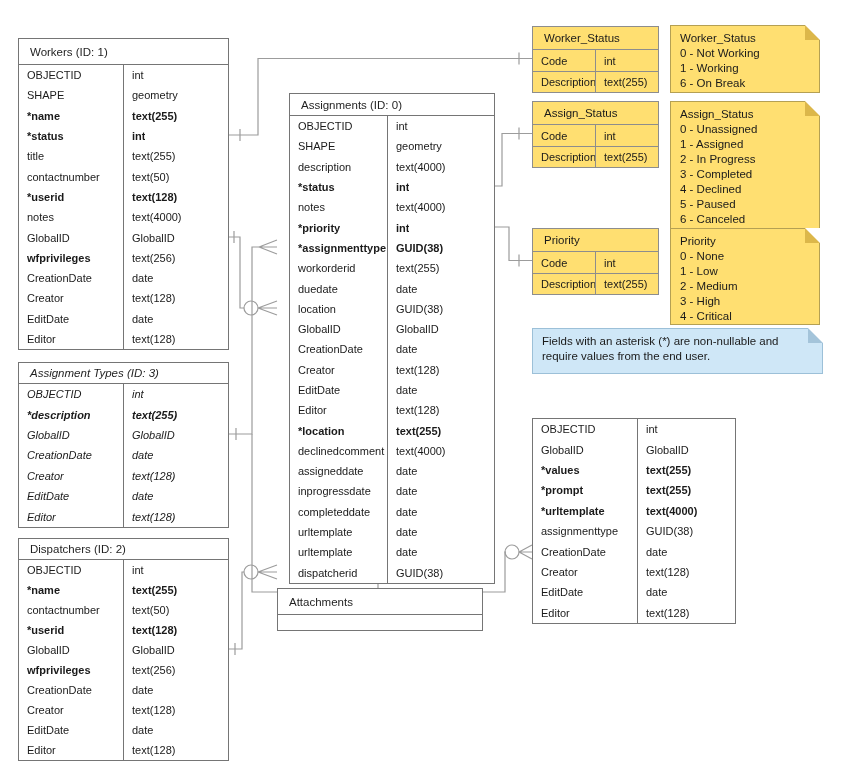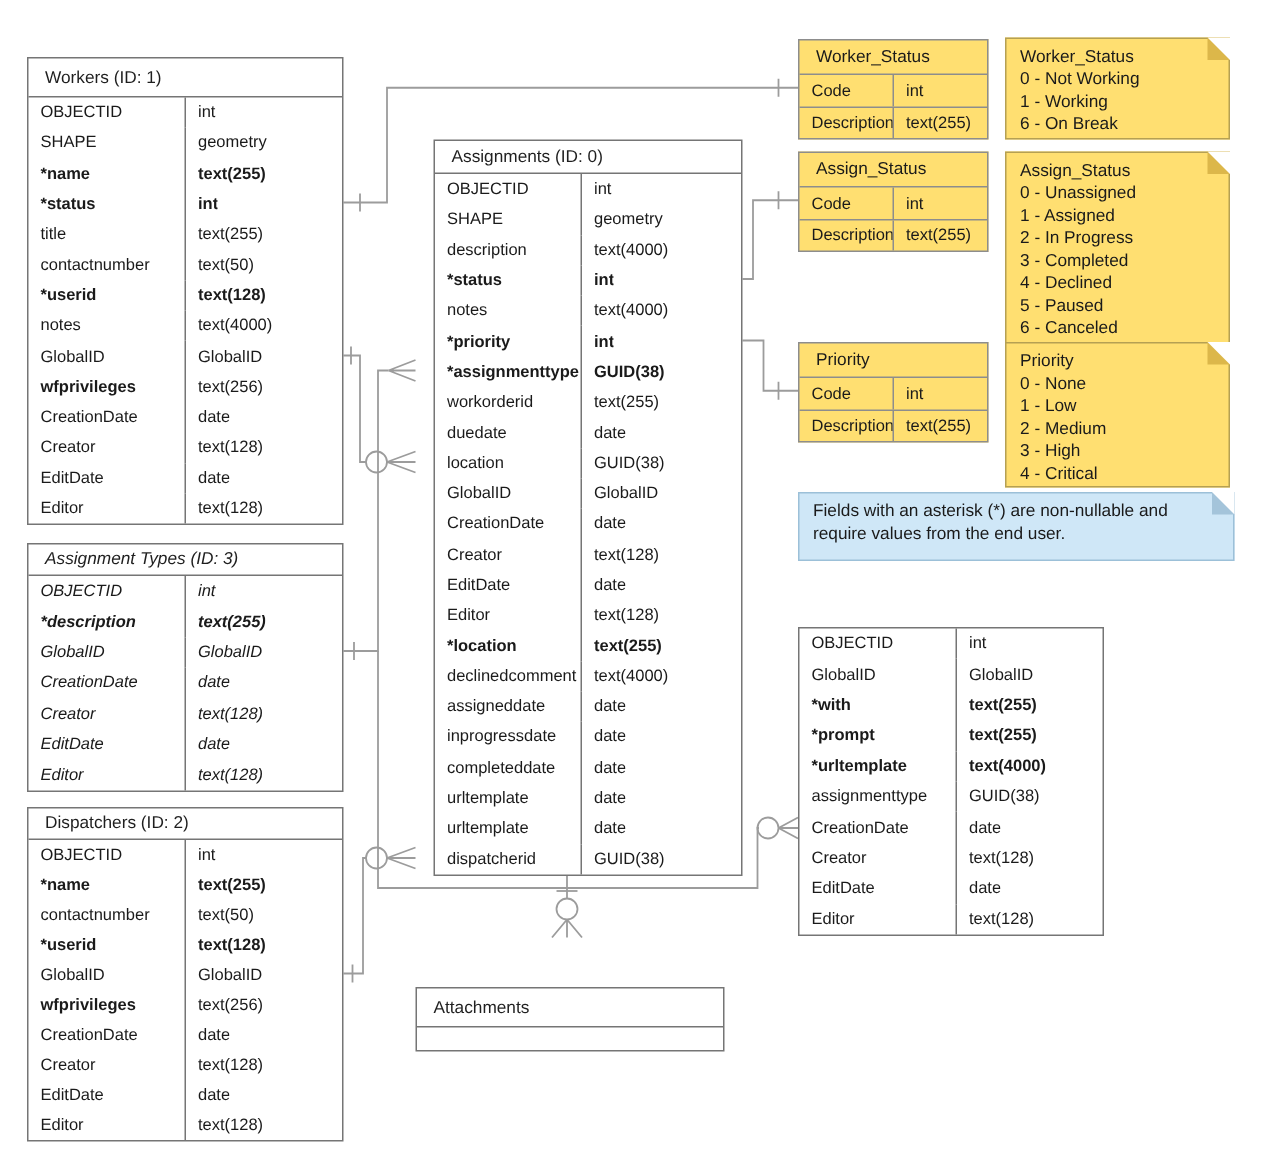--- a/index.html
+++ b/index.html
@@ -23,21 +23,21 @@
   #t-assignment_types .trow{height:20.4px;} #t-assignment_types .cell.name{width:105px;}
   #t-dispatchers{left:18px;top:538px;width:211px;}
   #t-dispatchers .ttl{height:21px;text-align:right;}
   #t-dispatchers .trow{height:20px;} #t-dispatchers .cell.name{width:105px;}
   #t-assignments{left:277px;top:93px;width:206px;margin-left:12px;}
   #t-assignments .ttl{height:22px;}
   #t-assignments .trow{height:20.3px;} #t-assignments .cell.name{width:98px;}
   #t-assignment_integrations{left:532px;top:418px;width:204px;}
   #t-assignment_integrations .ttl{height:22px;}
   #t-assignment_integrations .trow{height:20.4px;} #t-assignment_integrations .cell.name{width:105px;}
-  #t-attachments{left:277px;top:658px;width:206px;}
+  #t-attachments{left:277px;top:588px;width:206px;}
   #t-attachments .ttl{height:26px;}
   #t-attachments .tbody{height:15px;}
   
   .ytable{position:absolute;z-index:2;width:127px;background:#ffdf71;border:1px solid #8d8d8d;box-sizing:border-box;}
   .ytable .ttl{height:22px;border-bottom:1px solid #8d8d8d;display:flex;align-items:center;
                padding-left:11px;font-size:11.5px;}
   .ytable .trow{height:21px;text-align:right;}
   .ytable .trow + .trow{border-top:1px solid #8d8d8d;}
   .ytable .cell.name{width:63px;border-right:1px solid #8d8d8d;}
   #t-worker_status{left:532px;top:26px;}
@@ -360,21 +360,21 @@
     <div class="tbody">
         <div class="trow">
           <div class="cell name">OBJECTID</div>
           <div class="cell type">int</div>
         </div>
         <div class="trow">
           <div class="cell name">GlobalID</div>
           <div class="cell type">GlobalID</div>
         </div>
         <div class="trow">
-          <div class="cell name b">*with</div>
+          <div class="cell name b">*values</div>
           <div class="cell type b">text(255)</div>
         </div>
         <div class="trow">
           <div class="cell name b">*prompt</div>
           <div class="cell type b">text(255)</div>
         </div>
         <div class="trow">
           <div class="cell name b">*urltemplate</div>
           <div class="cell type b">text(4000)</div>
         </div>

